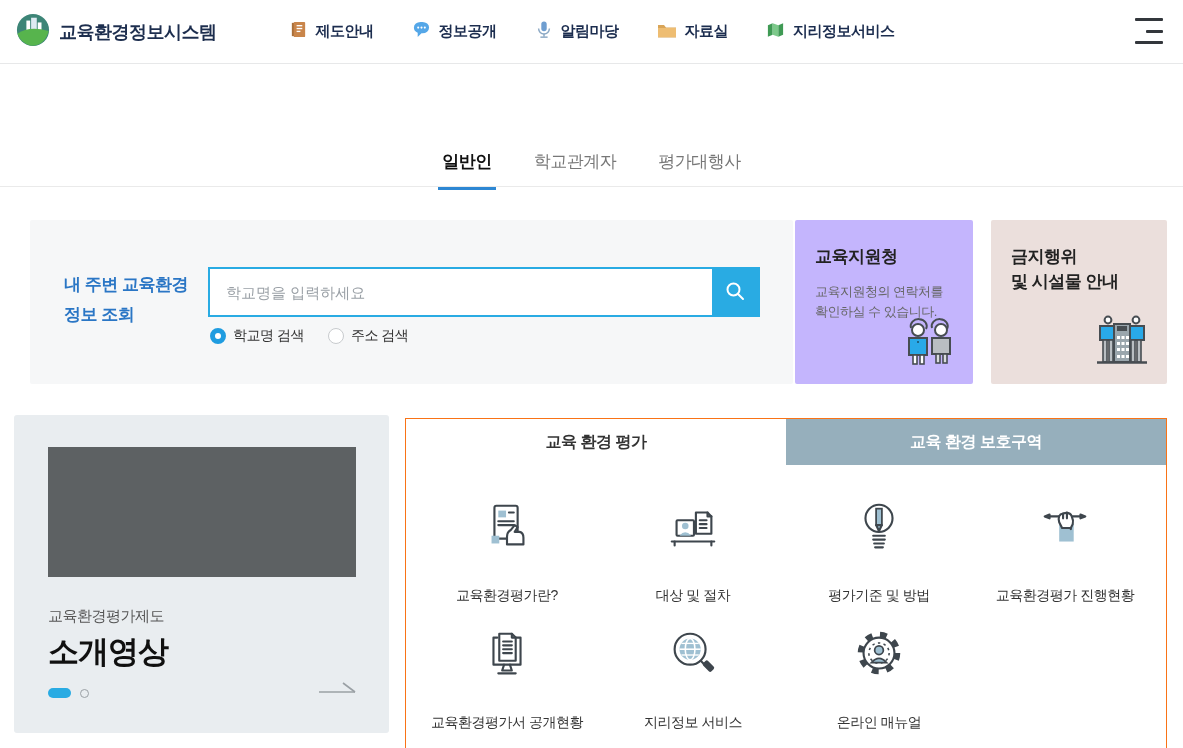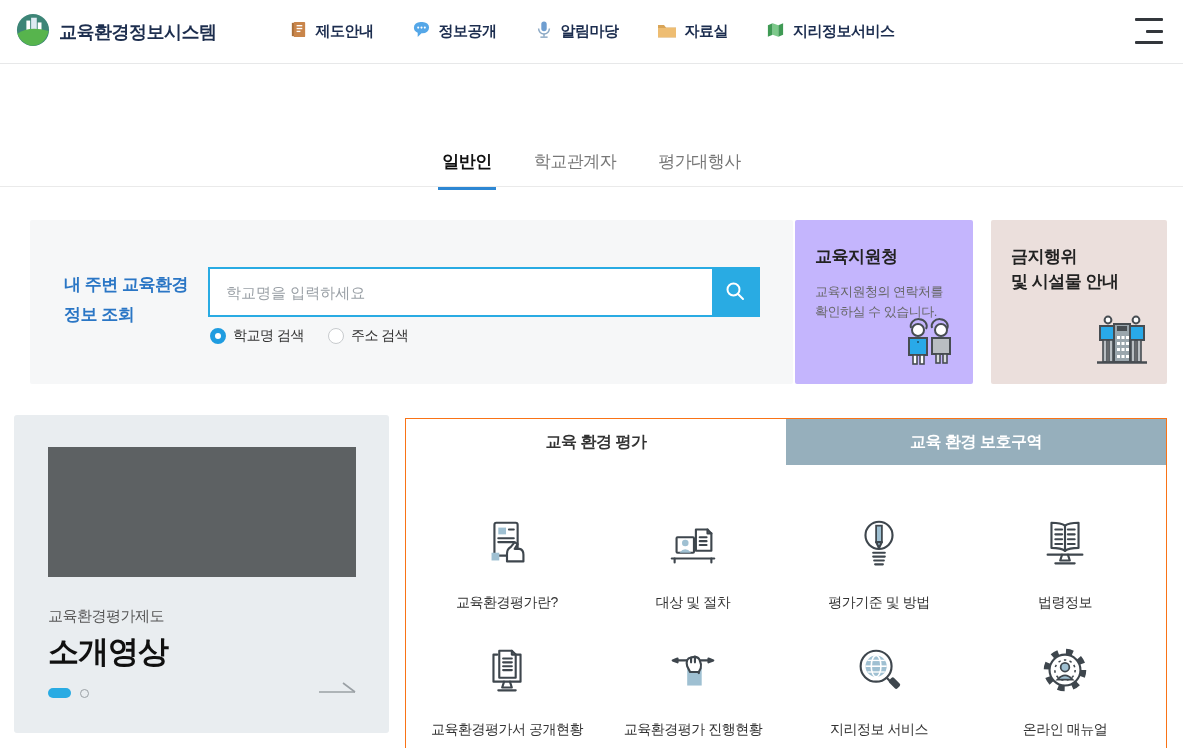--- a/index.html
+++ b/index.html
@@ -57,21 +57,21 @@
   .pager-dot { width:9px; height:9px; border-radius:50%; border:1.5px solid #9aa0a5; cursor:pointer; }
   .video-arrow { position:absolute; right:32px; top:266px; cursor:pointer; }
 
   
   .info-panel { position:absolute; left:405px; top:418px; width:762px; height:382px; background:#fff; border:1px solid #f97316; }
   .info-tabs { display:flex; height:46px; }
   .info-tab { flex:1; display:flex; align-items:center; justify-content:center; font-size:16px; cursor:pointer; letter-spacing:-0.5px; }
   .info-tab.active { background:#fff; color:#333; font-weight:bold; }
   .info-tab.inactive { background:#96afbc; color:#fff; font-weight:bold; }
   .menu-grid { display:grid; grid-template-columns:repeat(4,1fr); padding:34px 8px 0; row-gap:14px; }
-  .menu-item { display:flex; flex-direction:column; align-items:center; gap:20px; height:113px; cursor:pointer;justify-content:flex-end; }
+  .menu-item { display:flex; flex-direction:column; align-items:center; gap:30px; height:113px; cursor:pointer; }
   .menu-item .lbl { font-size:14px; color:#333; letter-spacing:-0.5px; }
   .mi-svg { width:58px; height:58px; }
   .mi-svg .st { stroke:#3e464d; stroke-width:2.2; fill:none; stroke-linecap:round; stroke-linejoin:round; }
   .mi-svg .ac { fill:#9fc0d2; }
   .mi-svg .wh { fill:#fff; }
 </style>
 </head>
 <body>
 
 <div class="page">
@@ -305,71 +305,53 @@
         <svg class="mi-svg" viewBox="0 0 60 60">
           <circle class="st" cx="30" cy="20" r="14" fill="#eef2f4"></circle>
           <rect class="ac" x="27" y="10" width="6" height="17" stroke="#3e464d" stroke-width="1.8"></rect>
           <path class="st ac" d="M27 27 l3 6 3 -6 z"></path>
           <path class="st" d="M24 38 h12 M24 42 h12 M25 46 h10"></path>
           <path class="st" d="M26 50 h8"></path>
         </svg>
         <span class="lbl">평가기준 및 방법</span>
       </div>
 
-      <div class="menu-item">
-        <svg class="mi-svg" viewBox="0 0 60 60">
-          <path class="st wh" d="M30 10 q-4 -3 -14 -3 v26 q10 0 14 3 q4 -3 14 -3 v-26 q-10 0 -14 3 z"></path>
-          <line class="st" x1="30" y1="10" x2="30" y2="36"></line>
-          <line class="st" x1="20" y1="14" x2="27" y2="14"></line>
-            <line class="st" x1="20" y1="19" x2="27" y2="19"></line>
-          <line class="st" x1="20" y1="24" x2="27" y2="24"></line>
-            <line class="st" x1="20" y1="29" x2="27" y2="29"></line>
-          <line class="st" x1="33" y1="14" x2="40" y2="14"></line>
-            <line class="st" x1="33" y1="19" x2="40" y2="19"></line>
-          <line class="st" x1="33" y1="24" x2="40" y2="24"></line>
-            <line class="st" x1="33" y1="29" x2="40" y2="29"></line>
-          <line class="st" x1="12" y1="40" x2="48" y2="40"></line>
-          <path class="st" d="M27 40 l-2 6 h10 l-2 -6"></path>
-          <line class="st" x1="20" y1="49" x2="40" y2="49"></line>
-        </svg>
-        <span class="lbl">법령정보</span>
+
+      <div class="menu-item">
+        <svg class="mi-svg" viewBox="0 0 60 60">
+          <rect class="ac" x="24" y="26" width="15" height="18"></rect>
+          <circle cx="36" cy="31" r="1.2" fill="#3e464d"></circle>
+          <path class="st" d="M14 16 l-5 2 5 2 z"></path>
+          <path class="st" d="M46 16 l5 2 -5 2 z"></path>
+          <line class="st" x1="14" y1="18" x2="24" y2="18"></line>
+          <line class="st" x1="38" y1="18" x2="46" y2="18"></line>
+          <path class="st wh" d="M24 24 q-2 -8 4 -9 q7 -2 9 3 q2 4 1 8 l-2 4 h-9 z"></path>
+          <line class="st" x1="28" y1="15" x2="28" y2="20"></line>
+          <line class="st" x1="32" y1="14" x2="32" y2="20"></line>
+        </svg>
+        <span class="lbl">교육환경평가 진행현황</span>
       </div>
 
       <div class="menu-item">
         <svg class="mi-svg" viewBox="0 0 60 60">
           <path class="st" d="M20 12 h-4 v28 h28 v-28 h-4"></path>
           <path class="st wh" d="M22 8 h13 l4 4 v24 h-17 z"></path>
           <path class="st" d="M35 8 v4 h4"></path>
           <line class="st" x1="26" y1="16" x2="35" y2="16"></line>
           <line class="st" x1="26" y1="20" x2="35" y2="20"></line>
           <line class="st" x1="26" y1="24" x2="35" y2="24"></line>
           <line class="st" x1="26" y1="28" x2="35" y2="28"></line>
           <path class="st" d="M27 40 l-2 6 h10 l-2 -6"></path>
           <line class="st" x1="21" y1="49" x2="39" y2="49"></line>
         </svg>
         <span class="lbl">교육환경평가서 공개현황</span>
       </div>
 
       <div class="menu-item">
         <svg class="mi-svg" viewBox="0 0 60 60">
-          <rect class="ac" x="24" y="26" width="15" height="18"></rect>
-          <circle cx="36" cy="31" r="1.2" fill="#3e464d"></circle>
-          <path class="st" d="M14 16 l-5 2 5 2 z"></path>
-          <path class="st" d="M46 16 l5 2 -5 2 z"></path>
-          <line class="st" x1="14" y1="18" x2="24" y2="18"></line>
-          <line class="st" x1="38" y1="18" x2="46" y2="18"></line>
-          <path class="st wh" d="M24 24 q-2 -8 4 -9 q7 -2 9 3 q2 4 1 8 l-2 4 h-9 z"></path>
-          <line class="st" x1="28" y1="15" x2="28" y2="20"></line>
-          <line class="st" x1="32" y1="14" x2="32" y2="20"></line>
-        </svg>
-        <span class="lbl">교육환경평가 진행현황</span>
-      </div>
-
-      <div class="menu-item">
-        <svg class="mi-svg" viewBox="0 0 60 60">
           <circle class="st" cx="27" cy="24" r="16"></circle>
           <circle class="ac" cx="27" cy="24" r="11"></circle>
           <ellipse cx="27" cy="24" rx="5" ry="11" fill="none" stroke="#fff" stroke-width="1.6"></ellipse>
           <line x1="16" y1="24" x2="38" y2="24" stroke="#fff" stroke-width="1.6"></line>
           <line x1="18" y1="18" x2="36" y2="18" stroke="#fff" stroke-width="1.4"></line>
           <line x1="18" y1="30" x2="36" y2="30" stroke="#fff" stroke-width="1.4"></line>
           <line class="st" x1="38" y1="36" x2="42" y2="40" stroke-width="3"></line>
           <rect x="40" y="38" width="12" height="7" rx="2" transform="rotate(45 46 41.5)" fill="#3e464d"></rect>
         </svg>
         <span class="lbl">지리정보 서비스</span>

